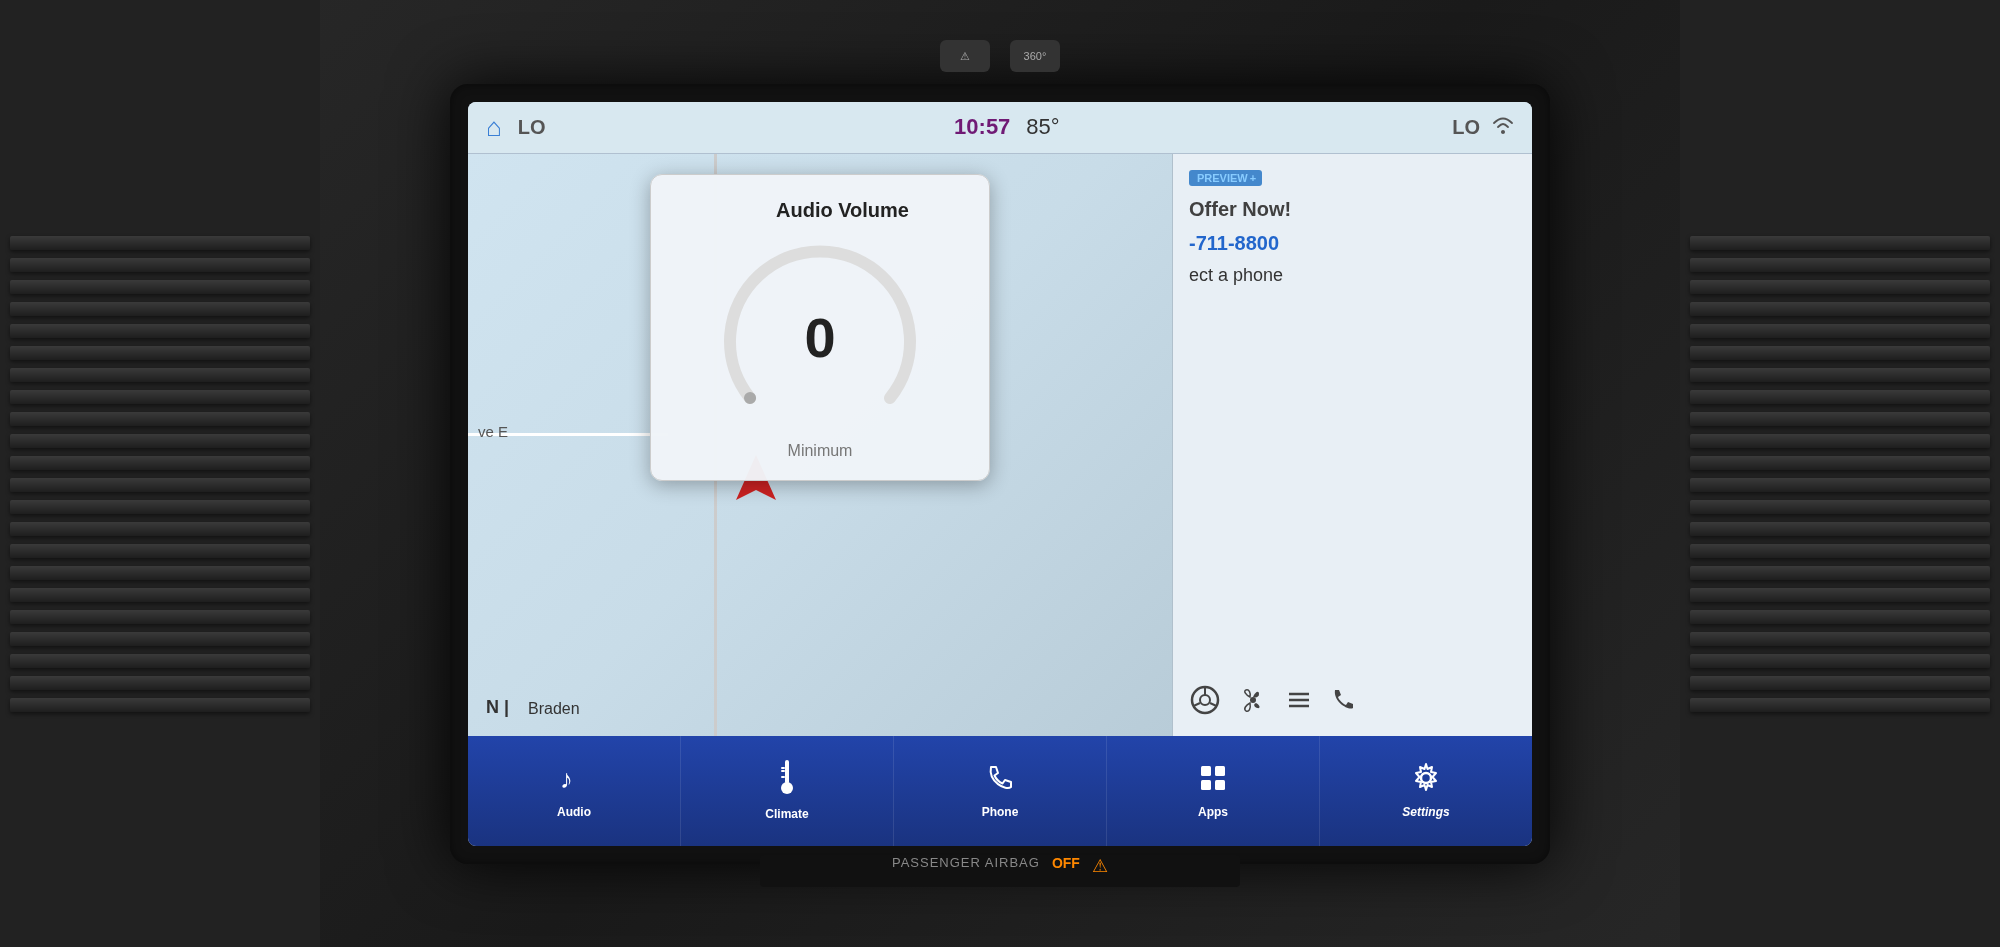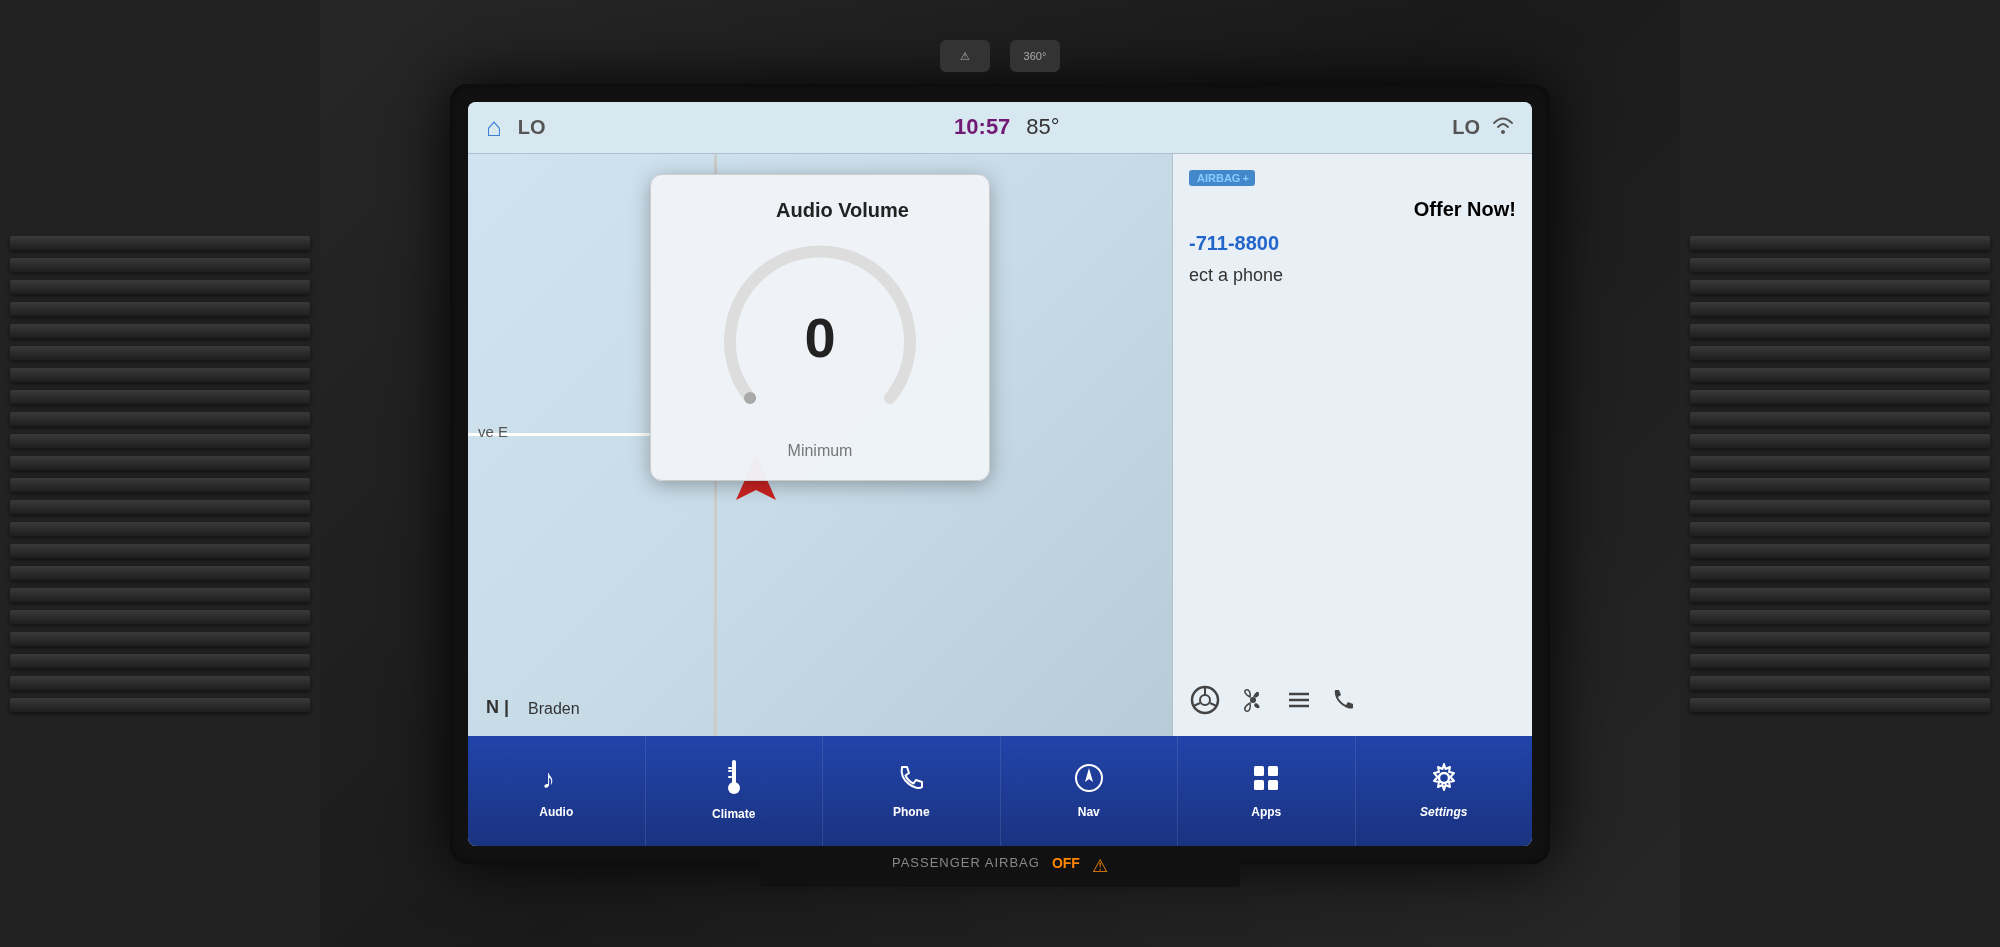--- a/index.html
+++ b/index.html
@@ -215,24 +215,23 @@
       padding: 2px 6px;
       border-radius: 3px;
       display: inline-block;
     }
     .preview-badge span {
       color: #88ccff;
       margin-left: 2px;
     }
     .offer-text {
       font-size: 20px;
-      color: #000000;
+      color: #404040;
       font-weight: bold;
       line-height: 1.3;
-      text-align: right;
     }
     .phone-number {
       font-size: 20px;
       color: #2266cc;
       font-weight: bold;
     }
     .connect-text {
       font-size: 18px;
       color: #333;
     }
@@ -493,21 +492,21 @@
               </svg>
               <span class="av-value">0</span>
             </div>
             <div class="av-minimum">Minimum</div>
           </div>
         </div>
 
         <div class="right-panel">
           <div>
             <span class="preview-badge">
-              <span>AIRBAG</span><span style="color:#88ccff">+</span>
+              <span>PREVIEW</span><span style="color:#88ccff">+</span>
             </span>
           </div>
           <div class="offer-text">Offer Now!</div>
           <div class="phone-number">-711-8800</div>
           <div class="connect-text">ect a phone</div>
           <div class="right-icons">
 
             <span class="right-icon">
               <svg width="32" height="32" viewBox="0 0 32 32">
                 <circle cx="16" cy="16" r="13" fill="none" stroke="#444" stroke-width="2.5"></circle>
@@ -572,29 +571,20 @@
 
         <div class="nav-item">
           <span class="nav-icon">
             <svg width="32" height="32" viewBox="0 0 32 32">
               <path d="M7 5 L12 5 L14 11 L10.5 13.5 C12 17 15 20 18.5 21.5 L21 18 L27 20 L27 25 C22 29 4 20 7 5Z" fill="none" stroke="white" stroke-width="2" stroke-linejoin="round"></path>
             </svg>
           </span>
           <span class="nav-label">Phone</span>
         </div>
 
-        <div class="nav-item">
-          <span class="nav-icon">
-            <svg width="32" height="32" viewBox="0 0 32 32">
-              <circle cx="16" cy="16" r="13" fill="none" stroke="white" stroke-width="2"></circle>
-              <polygon points="16,6 12,20 16,17 20,20" fill="white"></polygon>
-            </svg>
-          </span>
-          <span class="nav-label">Nav</span>
-        </div>
 
         <div class="nav-item">
           <span class="nav-icon">
             <svg width="32" height="32" viewBox="0 0 32 32">
               <rect x="4" y="4" width="10" height="10" rx="1.5" fill="white"></rect>
               <rect x="18" y="4" width="10" height="10" rx="1.5" fill="white"></rect>
               <rect x="4" y="18" width="10" height="10" rx="1.5" fill="white"></rect>
               <rect x="18" y="18" width="10" height="10" rx="1.5" fill="white"></rect>
             </svg>
           </span>

